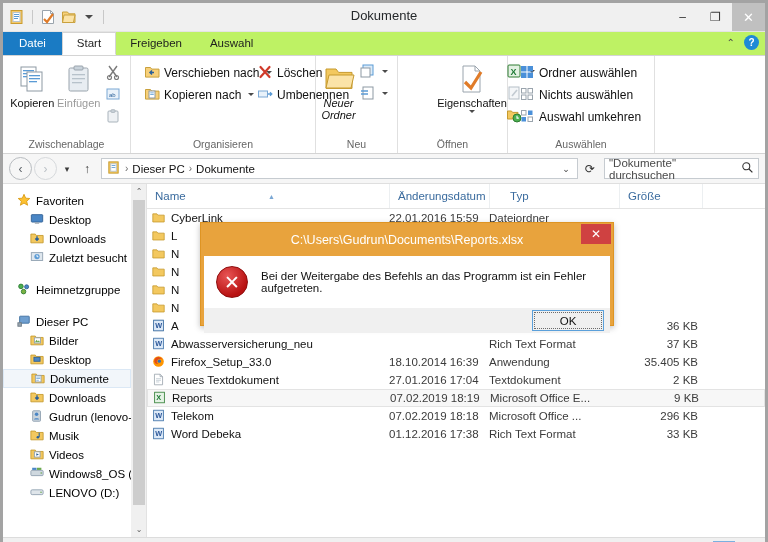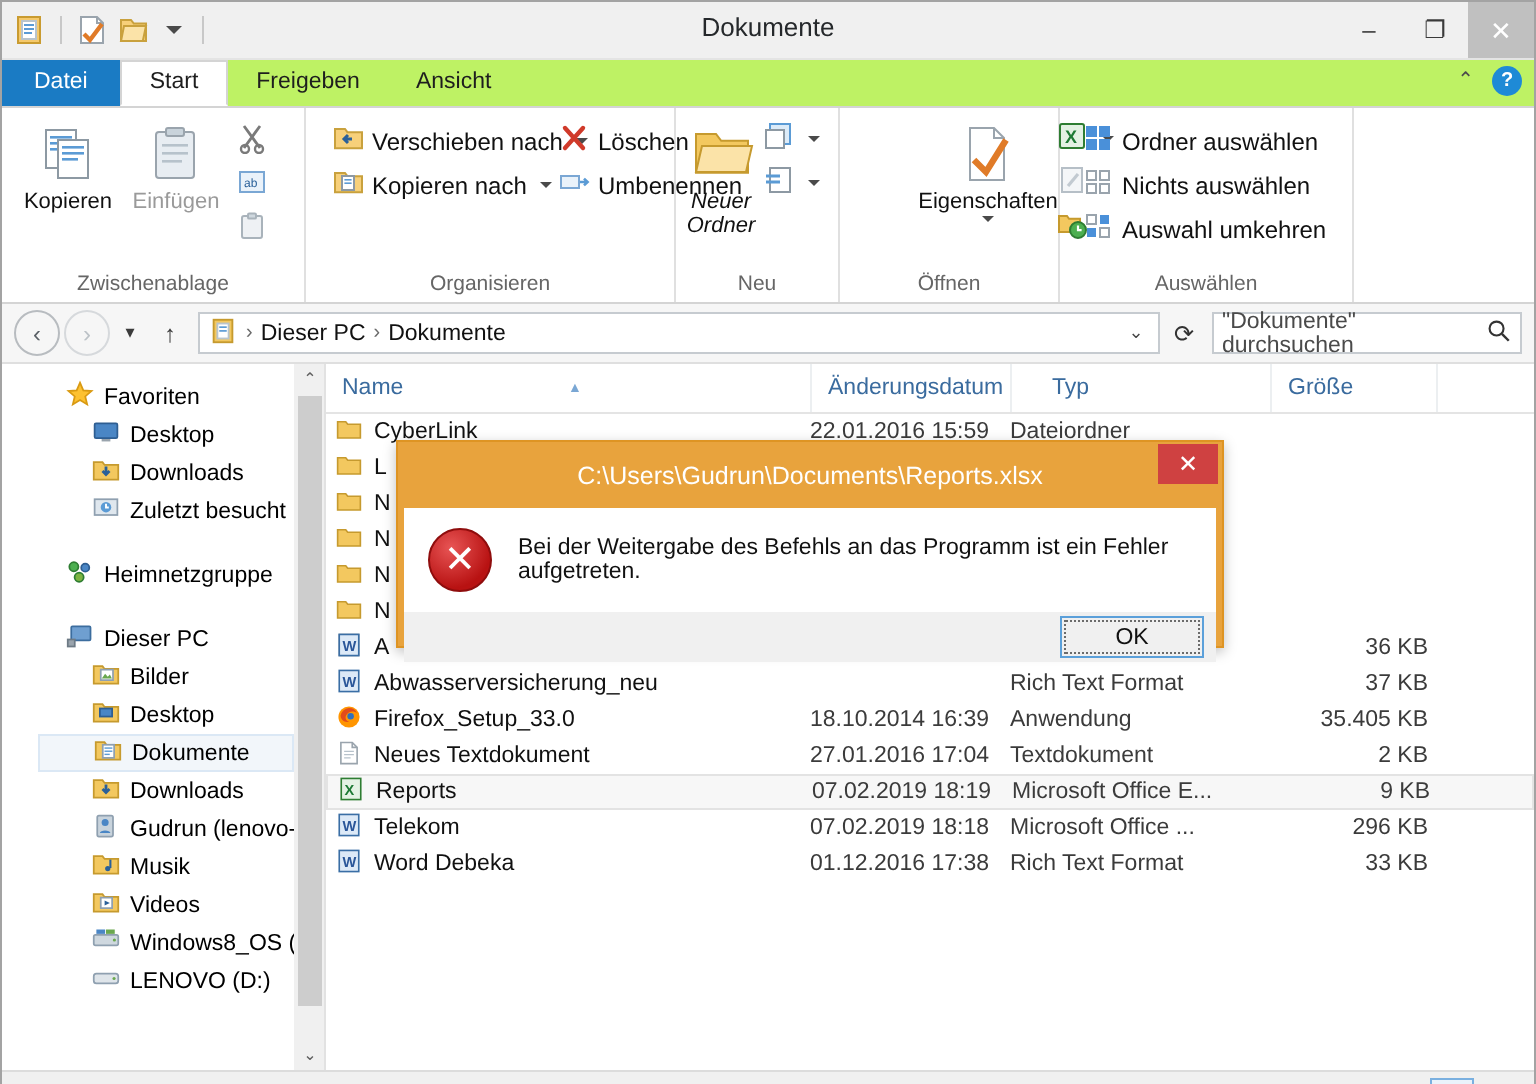--- a/index.html
+++ b/index.html
@@ -3,21 +3,21 @@
 <meta charset="utf-8">
 <style>
   html,body{margin:0;padding:0;}
   body{
     width:768px;height:542px;overflow:hidden;
     font-family:"Liberation Sans","DejaVu Sans",sans-serif;
     font-size:11.5px;color:#000;background:#f0f0f0;
     -webkit-font-smoothing:antialiased;
   }
   .win{position:absolute;left:0;top:0;width:768px;height:542px;background:#ffffff;
-       border:1px solid #a3a3a3;box-sizing:border-box;}
+       border:3px solid #a3a3a3;box-sizing:border-box;}
 
   
   .titlebar{position:relative;height:28px;background:#f0f0f0;border-bottom:1px solid #e4e4e4;}
   .qat{position:absolute;left:5px;top:3px;display:flex;align-items:center;gap:3px;height:22px;}
   .qicon{width:18px;height:18px;position:relative;display:inline-block;}
   .qsep{width:1px;height:14px;background:#c8c8c8;margin:0 3px;}
   .qcaret{width:0;height:0;border-left:4px solid transparent;border-right:4px solid transparent;
           border-top:4px solid #4a4a4a;margin:0 4px;}
   .wtitle{position:absolute;left:0;right:0;top:5px;text-align:center;font-size:13px;color:#25282b;}
   .wbtns{position:absolute;right:0;top:0;display:flex;height:28px;}
@@ -68,21 +68,21 @@
   .crumbsep{color:#6b6b6b;font-size:10px;padding:0 2px;}
   .crumb-drop{width:16px;text-align:center;color:#444;font-size:9px;}
   .refresh{width:20px;height:21px;display:flex;align-items:center;justify-content:center;color:#333;font-size:12px;}
   .search{width:155px;height:21px;background:#fff;border:1px solid #c6cbd0;display:flex;
           align-items:center;padding:0 4px;box-sizing:border-box;margin-left:2px;}
   .search .ph{flex:1;font-size:11.5px;color:#4a4a4a;}
   .search .mg{color:#333;font-size:11px;}
 
   
   .content{position:relative;height:353px;display:flex;background:#fff;}
-  .nav{width:128px;background:#fff;position:relative;overflow:hidden;padding-top:7px;padding-left:18px;}
+  .nav{width:128px;background:#fff;position:relative;overflow:hidden;padding-top:7px;}
   .navsb{width:14px;background:#f0f0f0;position:relative;border-left:1px solid #f0f0f0;}
   .navsb .arrow{height:15px;display:flex;align-items:center;justify-content:center;font-size:8px;color:#606060;background:#f0f0f0;}
   .navsb .thumb{position:absolute;left:1px;right:1px;top:16px;height:305px;background:#cdcdcd;}
   .nitem{display:flex;align-items:center;height:19px;padding-left:14px;gap:5px;font-size:11.5px;color:#000;white-space:nowrap;}
   .nitem.sub{padding-left:27px;}
   .nitem.sel{background:#f2f6fa;border:1px solid #dbe8f5;box-sizing:border-box;}
   .ngap{height:13px;}
 
   .filepane{flex:1;position:relative;background:#fff;border-left:1px solid #e2e2e2;}
   .headrow{display:flex;height:24px;border-bottom:1px solid #e4e4e4;align-items:center;}
@@ -169,31 +169,31 @@
           <span style="color:#fff;font-size:13px;">✕</span>
         </div>
     </div>
   </div>
 
   <div class="tabbar">
     <div class="tabs">
       <div class="tab file">Datei</div>
       <div class="tab active">Start</div>
       <div class="tab">Freigeben</div>
-      <div class="tab">Ansicht</div>
+      <div class="tab">Auswahl</div>
     </div>
     <div class="tabright">
       <span class="chev-up">⌃</span>
       <span class="help">?</span>
     </div>
   </div>
 
   <div class="ribbon">
 
-    <div class="grp" style="width:152px;">
+    <div class="grp" style="width:128px;">
       <div class="grp-body">
         <div class="bigbtn">
           <svg width="32" height="32" viewBox="0 0 32 32">
               <rect x="5" y="4" width="15" height="19" fill="#fff" stroke="#8d99a3"></rect>
               <rect x="7" y="7" width="11" height="1.3" fill="#5b9bd5"></rect>
               <rect x="7" y="10" width="11" height="1.3" fill="#5b9bd5"></rect>
               <rect x="7" y="13" width="8" height="1.3" fill="#5b9bd5"></rect>
               <rect x="11" y="9" width="15" height="19" fill="#fff" stroke="#8d99a3"></rect>
               <rect x="13" y="12" width="11" height="1.3" fill="#5b9bd5"></rect>
               <rect x="13" y="15" width="11" height="1.3" fill="#5b9bd5"></rect>

